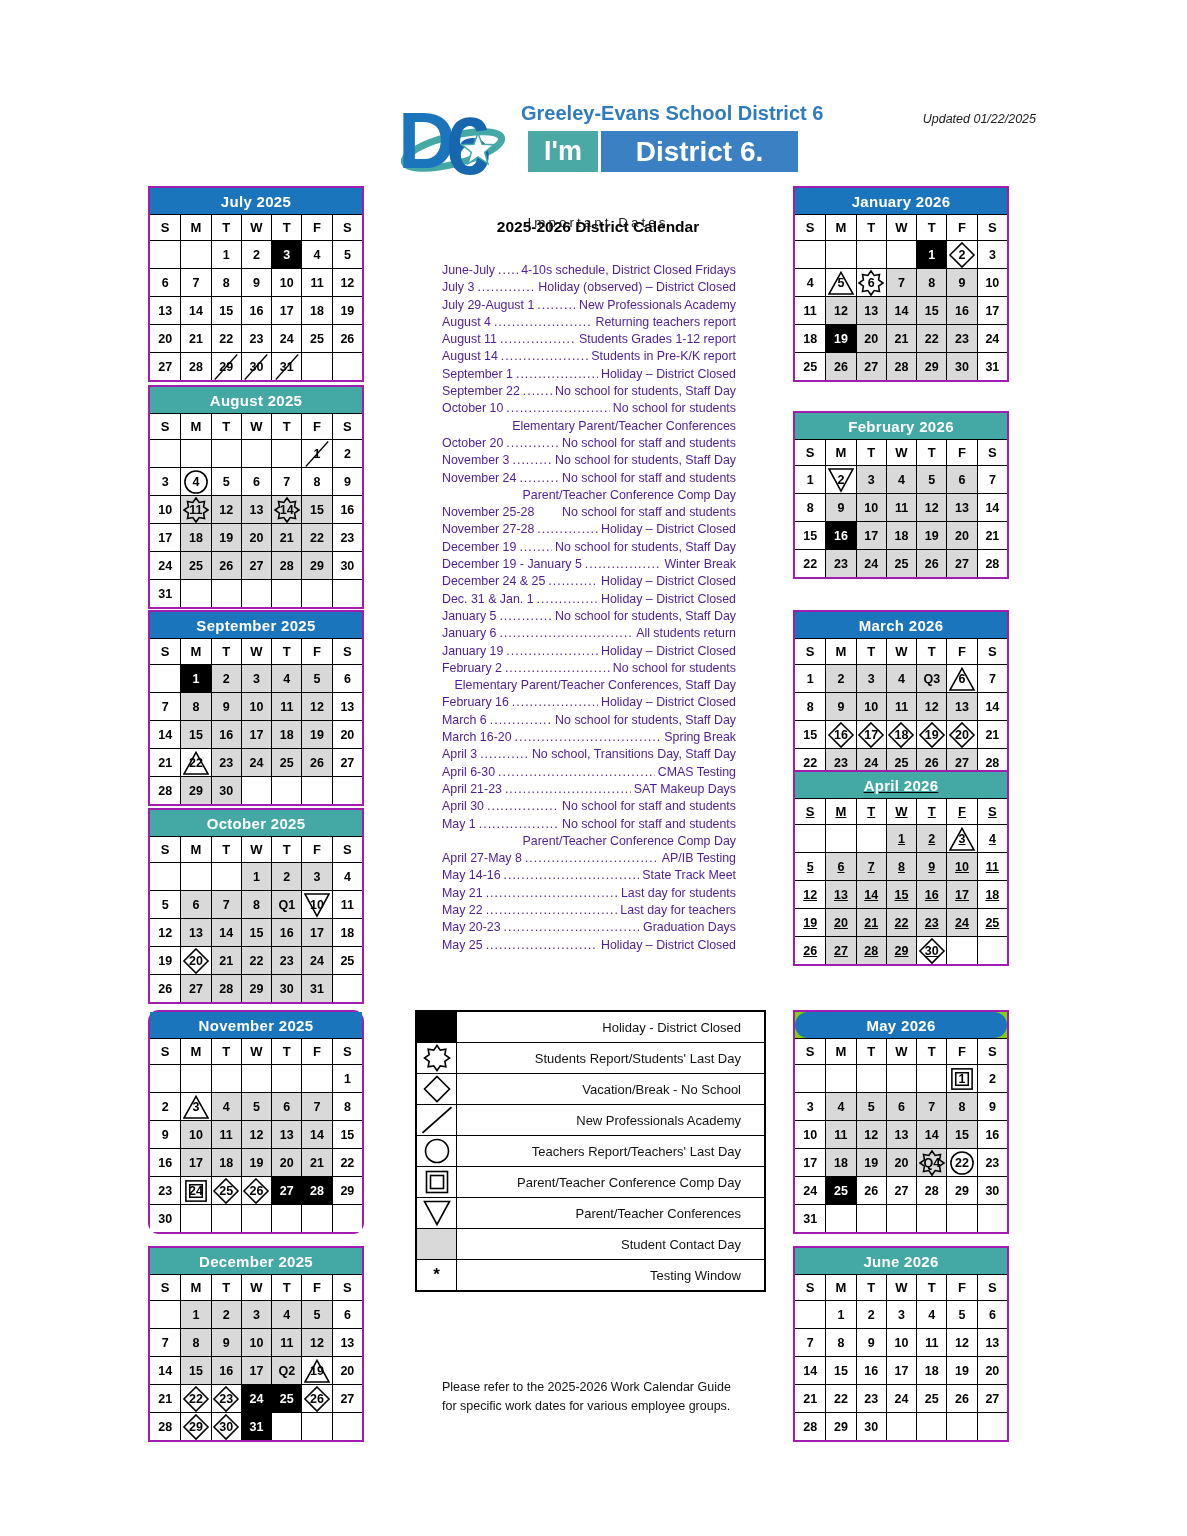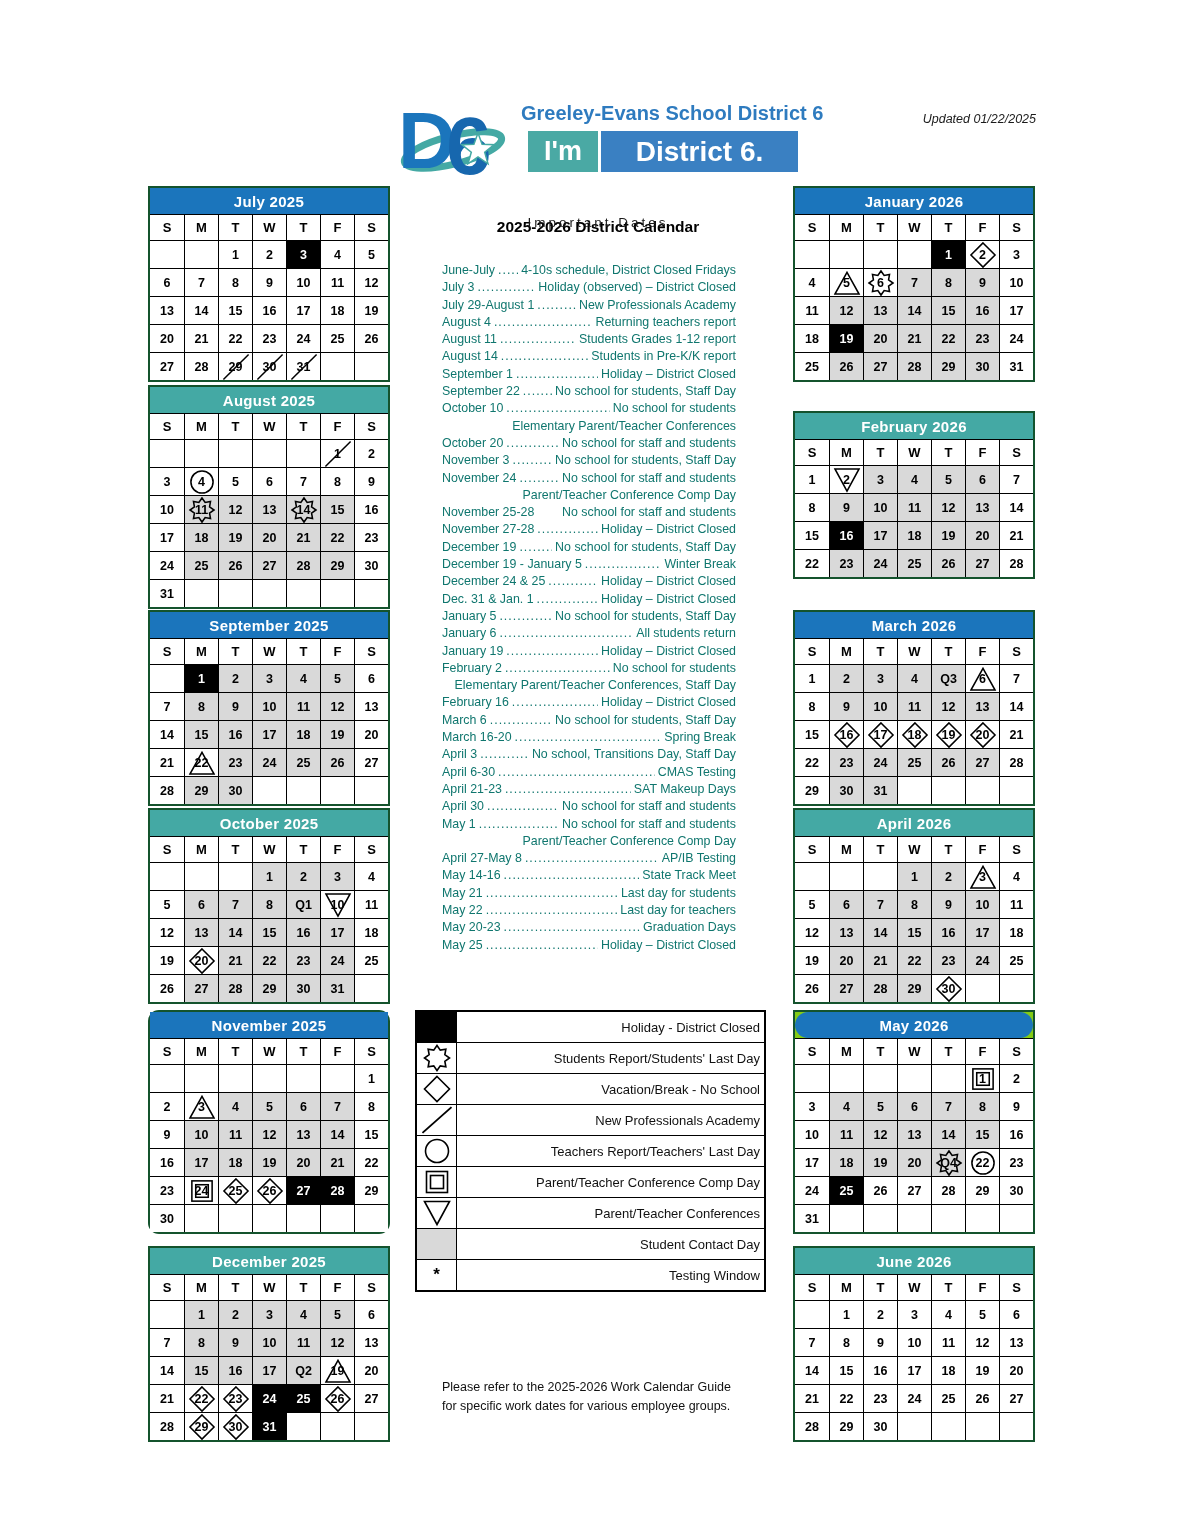--- a/index.html
+++ b/index.html
@@ -15,52 +15,52 @@
   .d6-box{position:absolute;left:601px;top:131px;width:197px;height:41px;background:#3A80C2;color:#fff;
     font-size:28px;font-weight:bold;display:flex;align-items:center;justify-content:center;}
   .updated{position:absolute;left:880px;top:112px;width:156px;text-align:right;font-style:italic;
     font-size:12.5px;color:#1a1a1a;}
   
   .page-title{position:absolute;left:420px;top:186px;width:356px;text-align:center;
     font-size:15.5px;font-weight:bold;margin-top:32px;}
   .page-subtitle{position:absolute;left:420px;top:215px;width:356px;text-align:center;
     font-size:13.5px;letter-spacing:3px;color:#1a1a1a;}
   .idates{position:absolute;left:442px;top:262px;width:294px;}
-  .idate{display:flex;align-items:baseline;line-height:17.3px;font-size:12.4px;color:#0f766e;
+  .idate{display:flex;align-items:baseline;line-height:17.3px;font-size:12.4px;color:#4c1d95;
     overflow:hidden;white-space:nowrap;}
   .id-l{white-space:nowrap;}
   .id-dots{flex:1 1 auto;overflow:hidden;white-space:nowrap;min-width:6px;margin:0 3px;}
   .id-dots::after{content:"..................................................................................";letter-spacing:1px;}
   .id-sp{flex:1 1 auto;min-width:6px;}
   .id-r{white-space:nowrap;}
   .idate.right-only{justify-content:flex-end;}
   .footer-note{position:absolute;left:442px;top:1378px;width:300px;font-size:12.5px;line-height:19px;color:#111;}
   
-  .month{position:absolute;width:242px;border:2px solid #14532d;background:#84cc16;box-sizing:border-box;}
+  .month{position:absolute;width:216px;border:2px solid #a21caf;background:#84cc16;box-sizing:border-box;}
   .month-header{height:26px;display:flex;align-items:center;justify-content:center;
     color:#fff;font-size:15px;font-weight:bold;letter-spacing:0.3px;}
   .grid-row{display:grid;grid-template-columns:repeat(7,1fr);border-top:1px solid #000;}
   .cell{height:27px;display:flex;align-items:center;justify-content:center;position:relative;
     font-size:12.5px;font-weight:bold;background:#fff;overflow:visible;}
   .cell + .cell{border-left:1px solid #000;}
   .weekdays .cell{height:25px;font-size:13px;}
   .bg-black{background:#000;color:#fff;}
   .bg-gray{background:#D9D9D9;}
   .mark{position:absolute;left:50%;top:50%;transform:translate(-50%,-50%);
     width:27px;height:27px;pointer-events:none;z-index:2;}
   .mark.slash{width:100%;height:100%;}
   
   .legend{position:absolute;left:415px;top:1010px;width:351px;border:2px solid #000;box-sizing:border-box;background:#fff;}
   .legend-row{display:flex;height:30px;}
   .legend-row + .legend-row{border-top:1px solid #000;}
   .legend-icon{width:40px;border-right:1px solid #000;display:flex;align-items:center;justify-content:center;
     position:relative;box-sizing:border-box;}
   .legend-fill{position:absolute;inset:0;}
   .legend-label{flex:1;display:flex;align-items:center;justify-content:flex-end;
-    padding-right:4px;font-size:13px;color:#111;}
+    padding-right:23px;font-size:13px;color:#111;}
   .legend-ast{font-size:17px;font-weight:bold;}
 </style>
 </head>
 <body>
 
 <svg class="logo-svg" width="125" height="92" viewBox="0 0 125 92" aria-hidden="true">
   <g transform="rotate(-14 55 58)">
     <ellipse cx="55" cy="58" rx="50" ry="14" fill="none" stroke="#44A9A4" stroke-width="7"></ellipse>
   </g>
   <text x="0" y="76" font-size="80" font-weight="bold" fill="#1B75BC" font-family="Liberation Sans, sans-serif">D</text>
@@ -1520,21 +1520,21 @@
           <span></span>
         </div>
         <div class="cell">
           <span></span>
         </div>
         <div class="cell">
           <span></span>
         </div>
       </div>
     </div>
-    <div class="month" style="left: 793px; top: 808px;">
+    <div class="month" style="left: 793px; top: 770px; text-decoration: underline;">
       <div class="month-header" style="background: rgb(68, 169, 164);">April 2026</div>
       <div class="grid-row weekdays">
         <div class="cell">S</div>
         <div class="cell">M</div>
         <div class="cell">T</div>
         <div class="cell">W</div>
         <div class="cell">T</div>
         <div class="cell">F</div>
         <div class="cell">S</div>
       </div>

